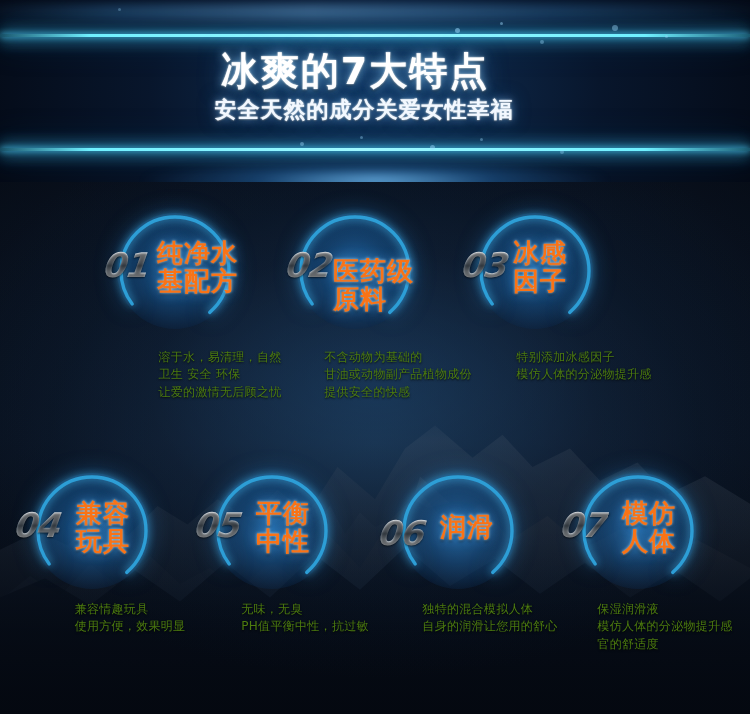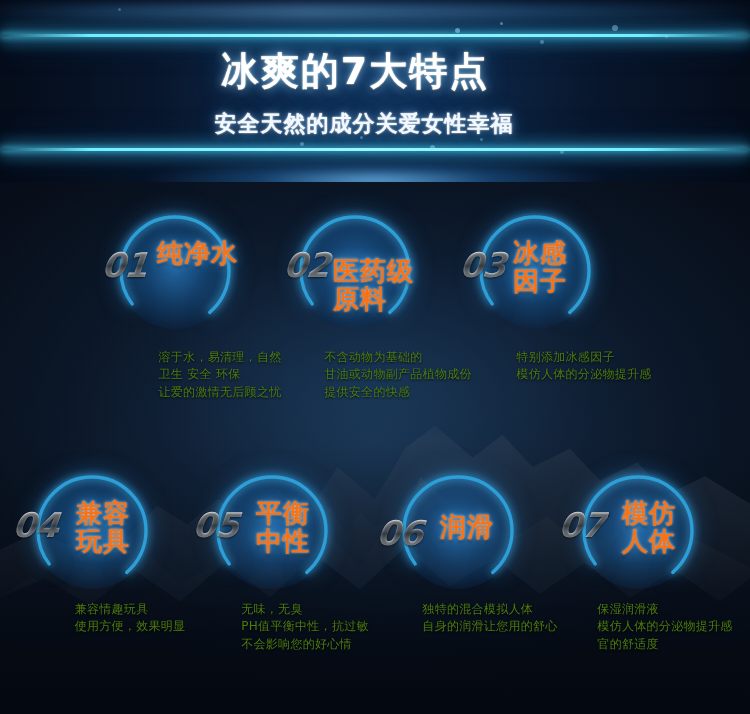--- a/index.html
+++ b/index.html
@@ -86,21 +86,21 @@
   .dust{ position:absolute; border-radius:50%; background:rgba(160,220,255,0.75); }
 
   
   .title-wrap{ position:absolute; left:0; top:50px; width:710px; text-align:center; z-index:6; }
   .main-title{
     font-size:38px; font-weight:bold; color:#ffffff; letter-spacing:2px;
     line-height:1.12;
     text-shadow:0 0 2px #fff, 0 0 10px rgba(150,215,255,0.75), 0 0 24px rgba(60,150,230,0.65), 0 2px 3px rgba(0,0,0,0.6);
   }
   .sub-title{
-    margin-top:16px;
+    margin-top:2px;
     font-size:22px; font-weight:bold; color:#f2f8ff; letter-spacing:1px;
     text-shadow:0 0 2px #fff, 0 0 9px rgba(140,205,255,0.65), 0 0 18px rgba(50,130,210,0.5), 0 1px 2px rgba(0,0,0,0.6);
     padding-left:18px;
   }
 
   
   .feat{ position:absolute; }
   .circle{
     position:absolute; left:0; top:0;
     width:116px; height:116px; border-radius:50%;
@@ -192,20 +192,21 @@
       <div class="feat" style="left: 117px; top: 213px;">
         <div class="circle"></div>
         <div class="ring">
           <svg width="116" height="116" viewBox="0 0 116 116">
             <circle cx="58" cy="58" r="54" stroke-dasharray="252 87" stroke-dashoffset="205"></circle>
           </svg>
         </div>
         <div class="num" style="left: -12px; top: 32px;">01</div>
         <div class="label" style="left: 40px; top: 27px;">
           <div>纯净水</div>
+          <div>基配方</div>
         </div>
       </div>
       <div class="desc" style="left: 220px; top: 349px; transform: translateX(-50%);">
         <div>溶于水，易清理，自然</div>
         <div>卫生 安全 环保</div>
         <div>让爱的激情无后顾之忧</div>
       </div>
       <div class="feat" style="left: 297px; top: 213px;">
         <div class="circle"></div>
         <div class="ring">
@@ -267,21 +268,20 @@
         </div>
         <div class="num" style="left: -18px; top: 32px;">05</div>
         <div class="label" style="left: 42px; top: 27px;">
           <div>平衡</div>
           <div>中性</div>
         </div>
       </div>
       <div class="desc" style="left: 305px; top: 601px; transform: translateX(-50%);">
         <div>无味，无臭</div>
         <div>PH值平衡中性，抗过敏</div>
-        <div>不会影响您的好心情</div>
       </div>
       <div class="feat" style="left: 400px; top: 473px;">
         <div class="circle"></div>
         <div class="ring">
           <svg width="116" height="116" viewBox="0 0 116 116">
             <circle cx="58" cy="58" r="54" stroke-dasharray="252 87" stroke-dashoffset="205"></circle>
           </svg>
         </div>
         <div class="num" style="left: -20px; top: 40px;">06</div>
         <div class="label" style="left: 40px; top: 41px;">

